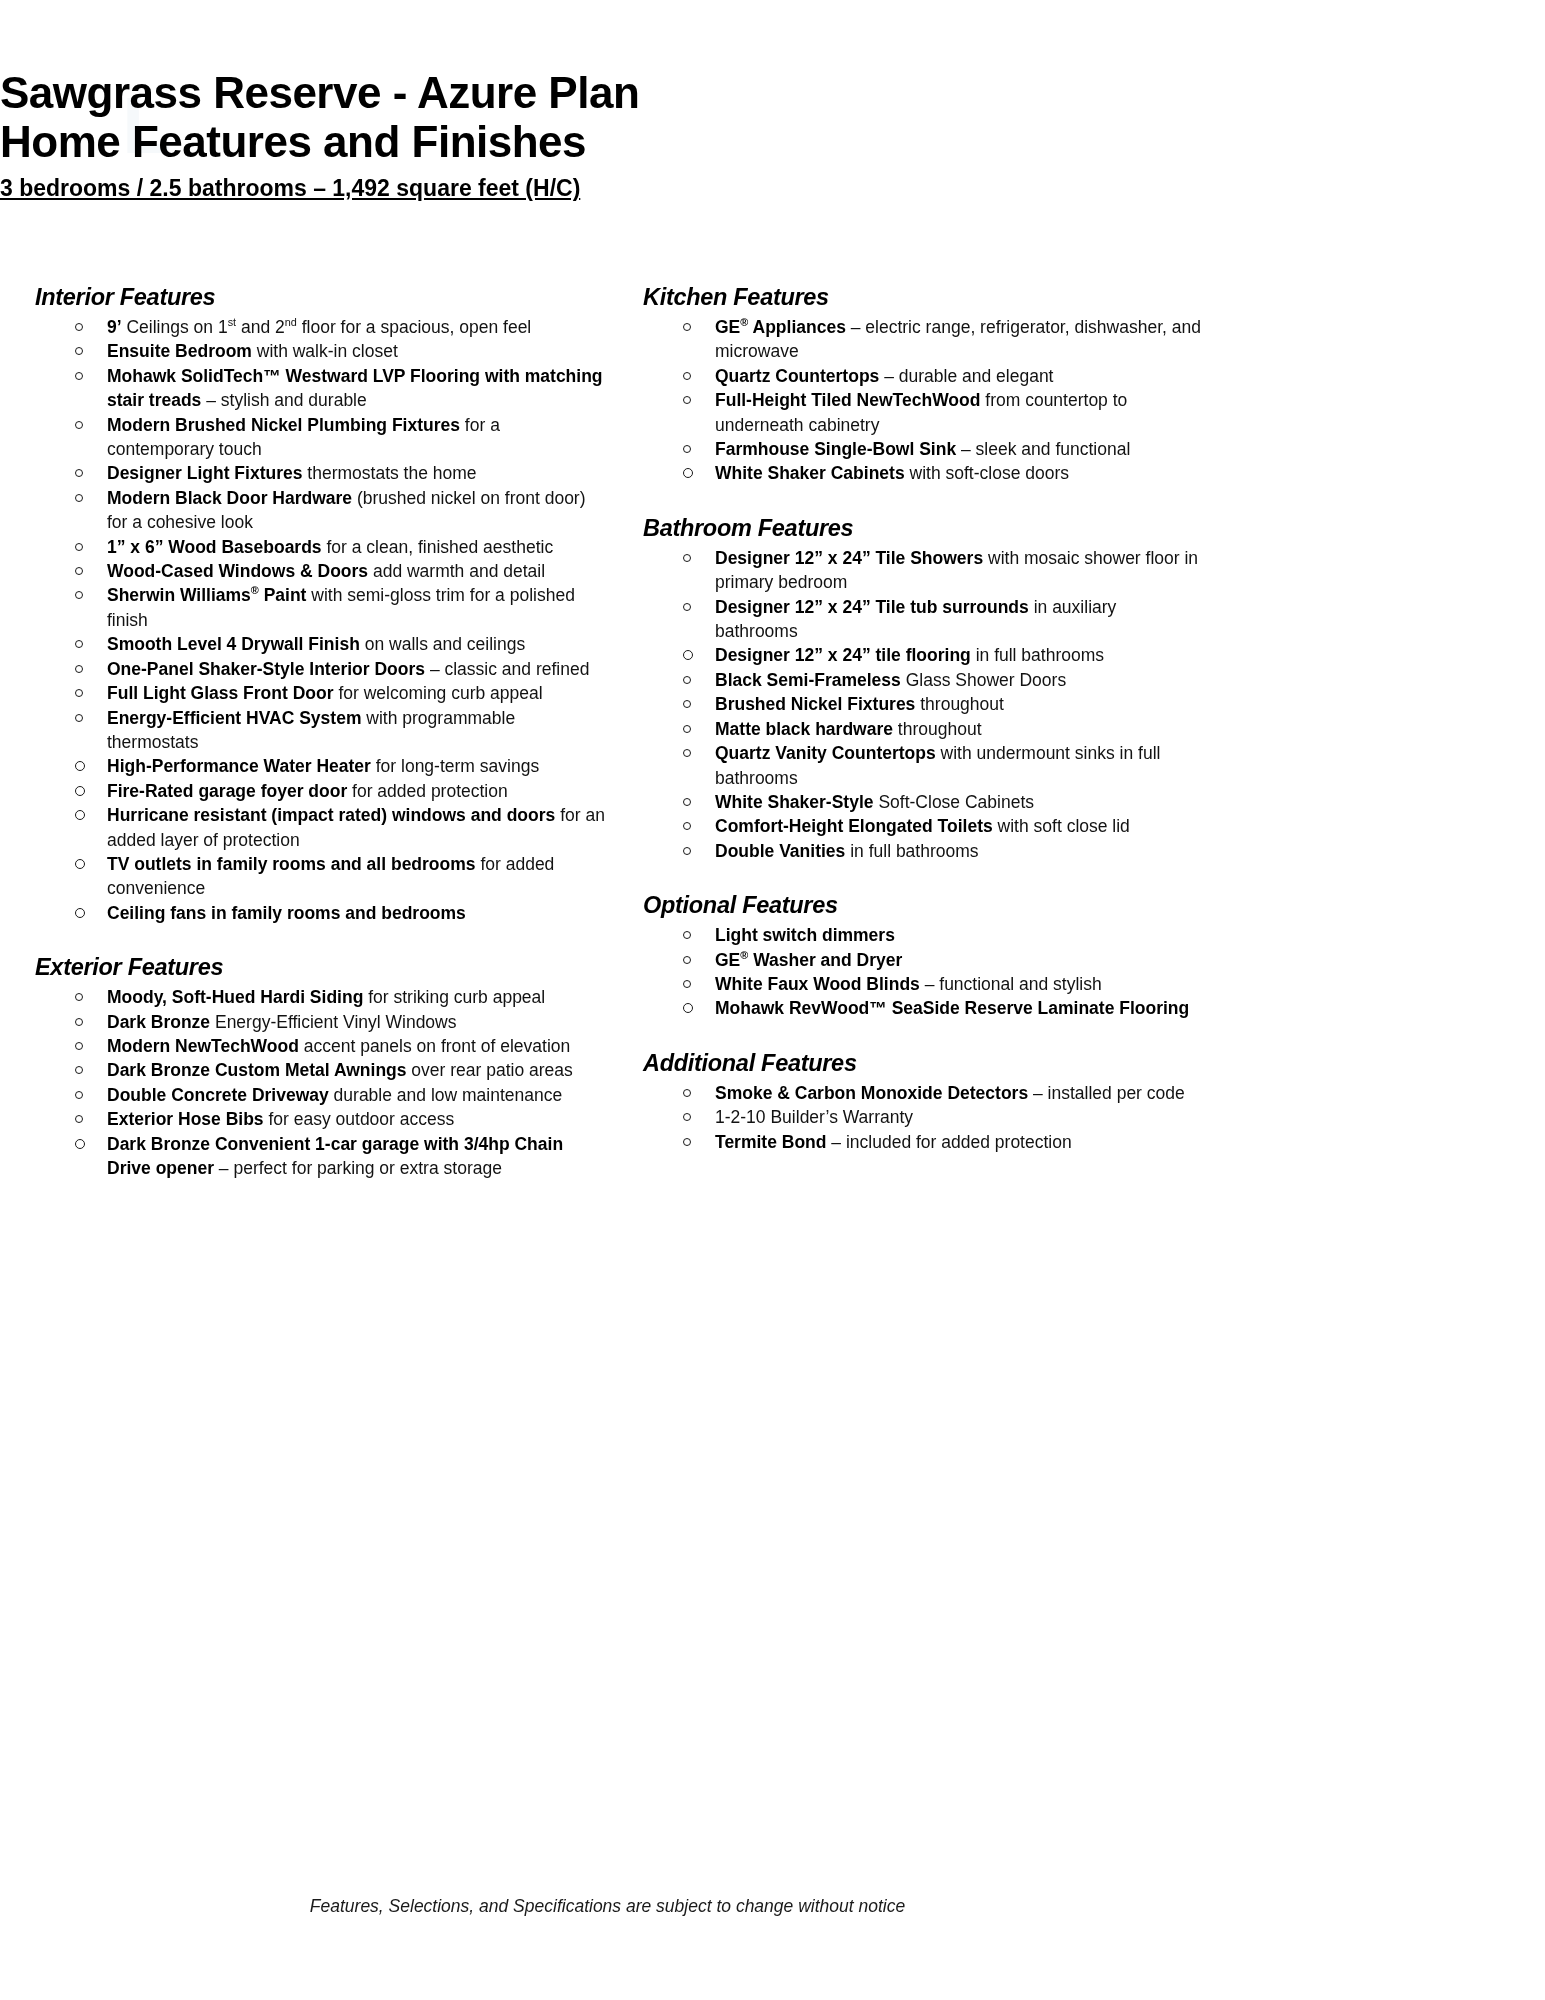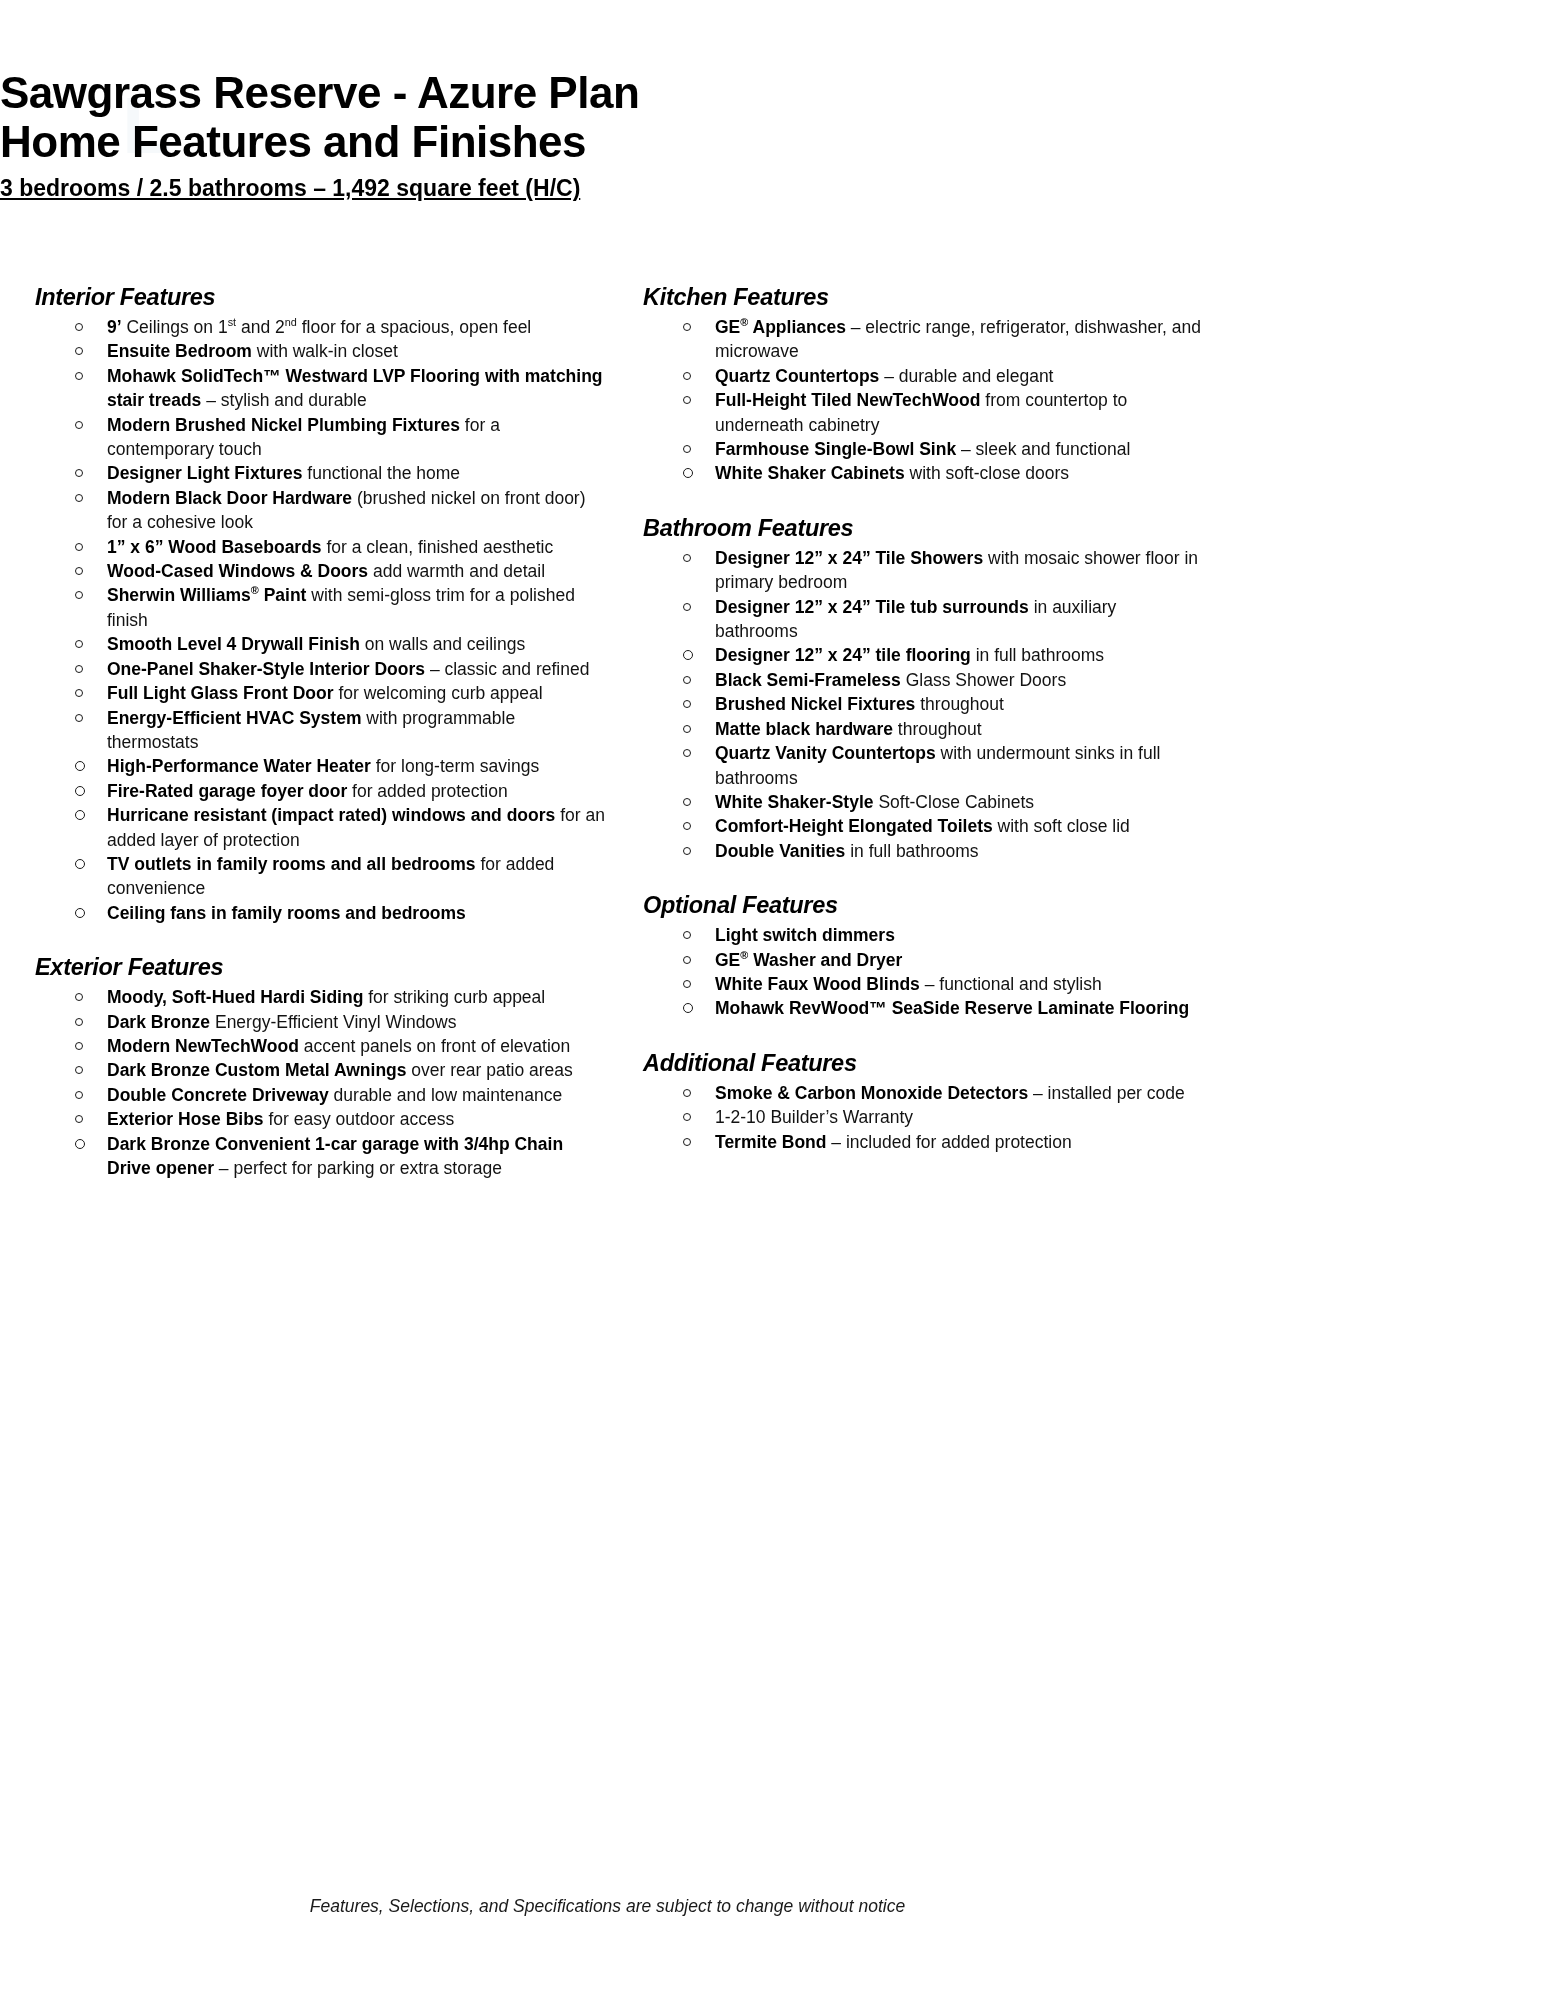--- a/index.html
+++ b/index.html
@@ -63,21 +63,21 @@
 </div>
 
 <div class="col col-left">
     <div class="section">
       <div class="heading">Interior Features</div>
       <ul class="items">
         <li><span class="bullet"></span><span class="b ">9’</span><span> Ceilings on 1</span><span class="sup">st</span><span> and 2</span><span class="sup">nd</span><span> floor for a spacious, open feel</span></li>
         <li><span class="bullet"></span><span class="b ">Ensuite Bedroom</span><span> with walk-in closet</span></li>
         <li><span class="bullet"></span><span class="b ">Mohawk SolidTech™ Westward LVP Flooring with matching stair treads</span><span> – stylish and durable</span></li>
         <li><span class="bullet"></span><span class="b ">Modern Brushed Nickel Plumbing Fixtures</span><span> for a contemporary touch</span></li>
-        <li><span class="bullet"></span><span class="b ">Designer Light Fixtures</span><span> functional the home</span></li>
+        <li><span class="bullet"></span><span class="b ">Designer Light Fixtures</span><span> thermostats the home</span></li>
         <li><span class="bullet"></span><span class="b ">Modern Black Door Hardware</span><span> (brushed nickel on front door) for a cohesive look</span></li>
         <li><span class="bullet"></span><span class="b ">1” x 6” Wood Baseboards</span><span> for a clean, finished aesthetic</span></li>
         <li><span class="bullet"></span><span class="b ">Wood-Cased Windows &amp; Doors</span><span> add warmth and detail</span></li>
         <li><span class="bullet"></span><span class="b ">Sherwin Williams</span><span class="b sup">®</span><span class="b "> Paint</span><span> with semi-gloss trim for a polished finish</span></li>
         <li><span class="bullet"></span><span class="b ">Smooth Level 4 Drywall Finish</span><span> on walls and ceilings</span></li>
         <li><span class="bullet"></span><span class="b ">One-Panel Shaker-Style Interior Doors</span><span> – classic and refined</span></li>
         <li><span class="bullet"></span><span class="b ">Full Light Glass Front Door</span><span> for welcoming curb appeal</span></li>
         <li><span class="bullet"></span><span class="b ">Energy-Efficient HVAC System</span><span> with programmable thermostats</span></li>
         <li><span class="bullet big"></span><span class="b ">High-Performance Water Heater</span><span> for long-term savings</span></li>
         <li><span class="bullet big"></span><span class="b ">Fire-Rated garage foyer door</span><span> for added protection</span></li>

